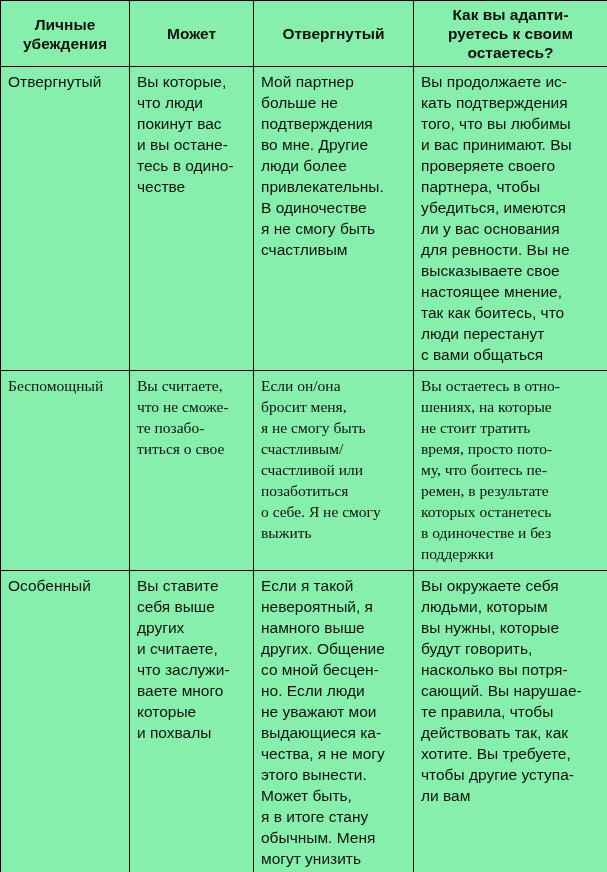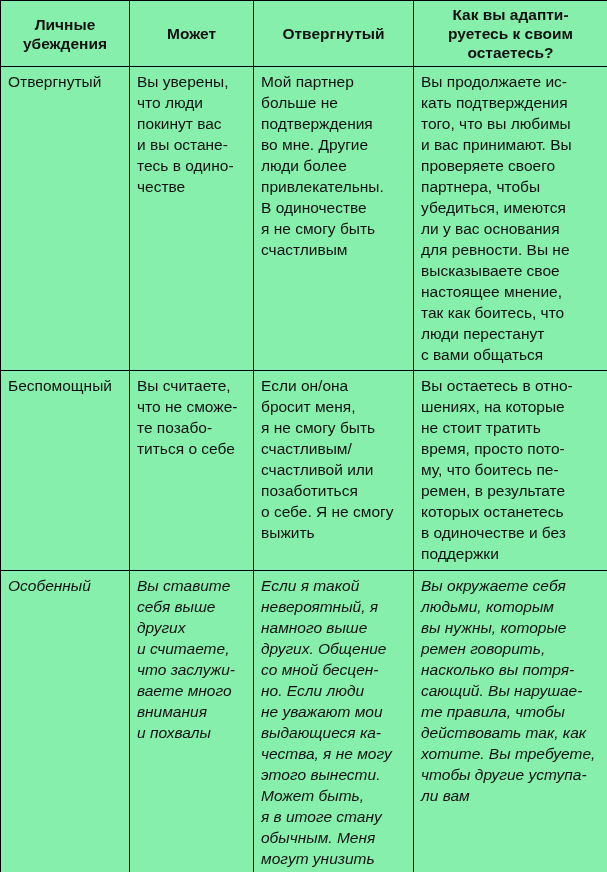--- a/index.html
+++ b/index.html
@@ -34,22 +34,22 @@
   }
   th {
     font-weight: bold;
     text-align: center;
     vertical-align: middle;
     line-height: 19px;
     padding: 4px 4px;
   }
   tr.header-row { height: 66px; }
   tr.row-1 { height: 304px; }
-  tr.row-2 { height: 200px; }
-  tr.row-3 { height: 302px; font-style: italic; }
+  tr.row-2 { height: 200px; font-family: Liberation Serif, serif; }
+  tr.row-3 { height: 302px; }
 </style>
 </head>
 <body>
 
 <div class="page">
   <table class="beliefs">
     <colgroup>
       <col style="width:129px">
       <col style="width:124px">
       <col style="width:160px">
@@ -62,21 +62,21 @@
         <th>Может</th>
         <th>Отвергнутый</th>
         <th>Как вы адапти-
 руетесь к своим
 остаетесь?</th>
       </tr>
     </thead>
     <tbody>
       <tr class="row-1">
         <td>Отвергнутый</td>
-        <td>Вы уверены,
+        <td>Вы которые,
 что люди
 покинут вас
 и вы остане-
 тесь в одино-
 честве</td>
         <td>Мой партнер
 больше не
 подтверждения
 во мне. Другие
 люди более
@@ -97,21 +97,21 @@
 настоящее мнение,
 так как боитесь, что
 люди перестанут
 с вами общаться</td>
       </tr>
       <tr class="row-2">
         <td>Беспомощный</td>
         <td>Вы считаете,
 что не сможе-
 те позабо-
-титься о себе</td>
+титься о свое</td>
         <td>Если он/она
 бросит меня,
 я не смогу быть
 счастливым/
 счастливой или
 позаботиться
 о себе. Я не смогу
 выжить</td>
         <td>Вы остаетесь в отно-
 шениях, на которые
@@ -124,40 +124,40 @@
 поддержки</td>
       </tr>
       <tr class="row-3">
         <td>Особенный</td>
         <td>Вы ставите
 себя выше
 других
 и считаете,
 что заслужи-
 ваете много
-внимания
+которые
 и похвалы</td>
         <td>Если я такой
 невероятный, я
 намного выше
 других. Общение
 со мной бесцен-
 но. Если люди
 не уважают мои
 выдающиеся ка-
 чества, я не могу
 этого вынести.
 Может быть,
 я в итоге стану
 обычным. Меня
 могут унизить</td>
         <td>Вы окружаете себя
 людьми, которым
 вы нужны, которые
-ремен говорить,
+будут говорить,
 насколько вы потря-
 сающий. Вы нарушае-
 те правила, чтобы
 действовать так, как
 хотите. Вы требуете,
 чтобы другие уступа-
 ли вам</td>
       </tr>
     </tbody>
   </table>

